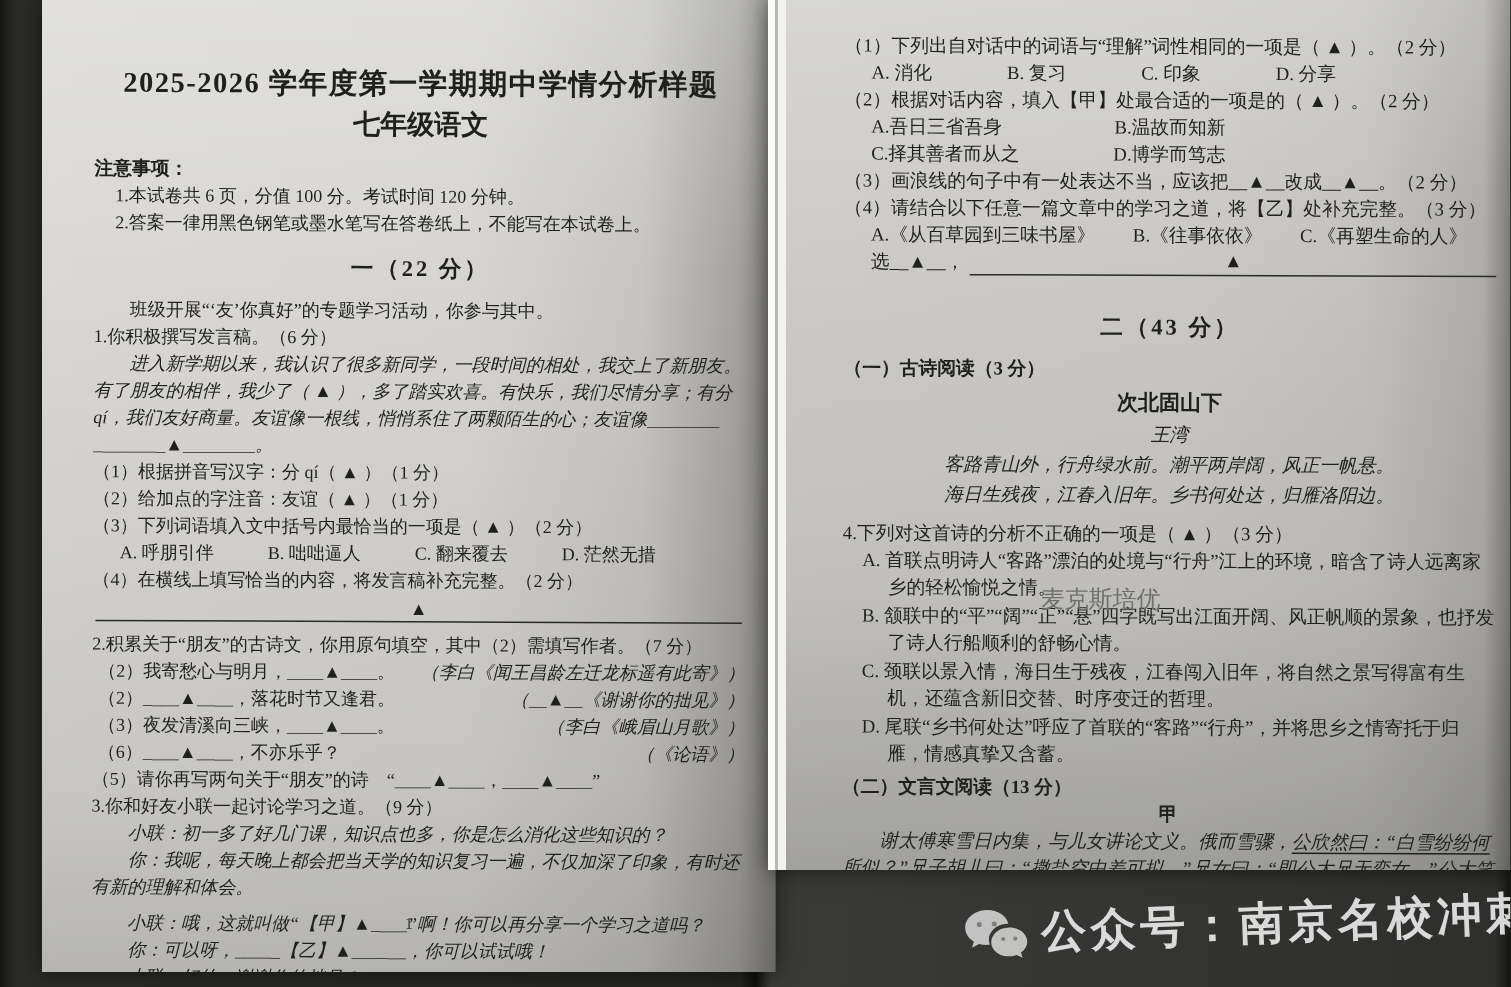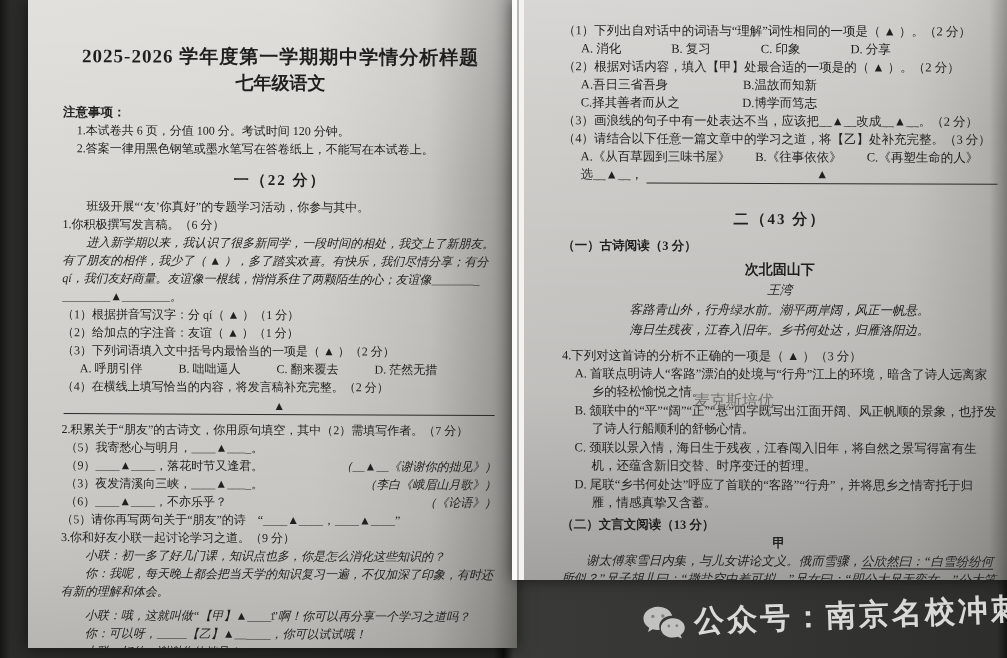--- a/index.html
+++ b/index.html
@@ -85,24 +85,25 @@
       <p class="para kai">________▲________。</p>
       <p class="para">（1）根据拼音写汉字：分 qí（ ▲ ）（1 分）</p>
       <p class="para">（2）给加点的字注音：友谊（ ▲ ）（1 分）</p>
       <p class="para">（3）下列词语填入文中括号内最恰当的一项是（ ▲ ）（2 分）</p>
       <p class="para opt-line">A. 呼朋引伴　　　B. 咄咄逼人　　　C. 翻来覆去　　　D. 茫然无措</p>
       <p class="para">（4）在横线上填写恰当的内容，将发言稿补充完整。（2 分）</p>
       <div class="rule-blank">▲</div>
 
       <p class="para">2.积累关于“朋友”的古诗文，你用原句填空，其中（2）需填写作者。（7 分）</p>
       <div class="q2line">
-        <span>（5）我寄愁心与明月，____▲____。</span>
+        <span>（2）我寄愁心与明月，____▲____。</span>
+        <span class="kai">（李白《闻王昌龄左迁龙标遥有此寄》）</span>
       </div>
       <div class="q2line">
-        <span>（9）____▲____，落花时节又逢君。</span>
+        <span>（2）____▲____，落花时节又逢君。</span>
         <span class="kai">（__▲__《谢谢你的拙见》）</span>
       </div>
       <div class="q2line">
         <span>（3）夜发清溪向三峡，____▲____。</span>
         <span class="kai">（李白《峨眉山月歌》）</span>
       </div>
       <div class="q2line">
         <span>（6）____▲____，不亦乐乎？</span>
         <span class="kai">（《论语》）</span>
       </div>

